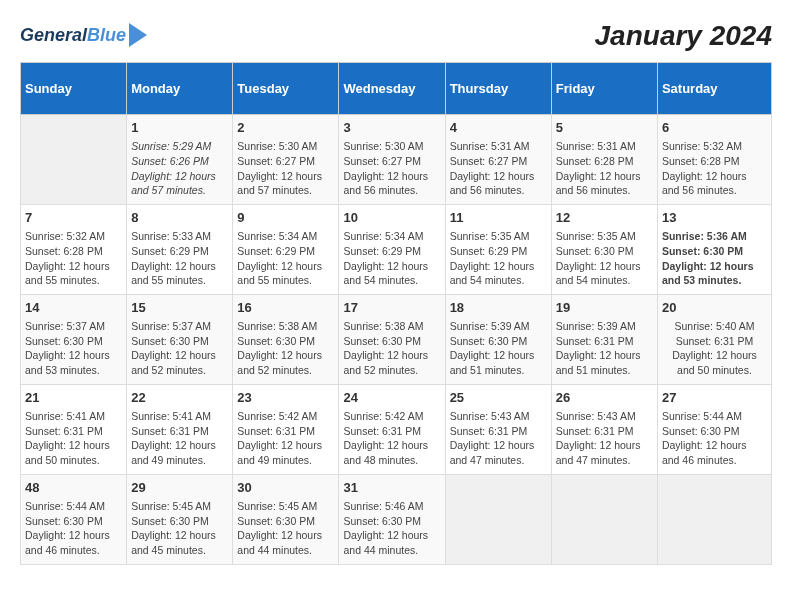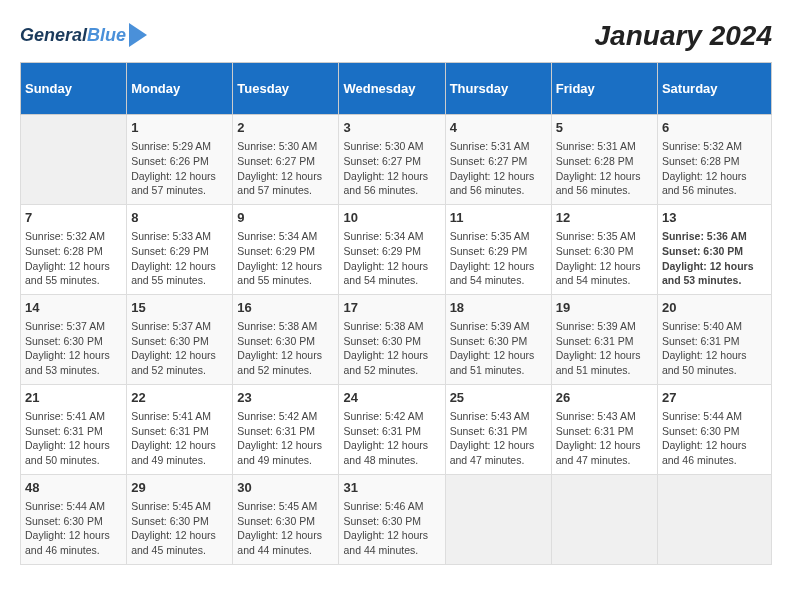--- a/index.html
+++ b/index.html
@@ -124,21 +124,21 @@
         <th>Thursday</th>
         <th>Friday</th>
         <th>Saturday</th>
       </tr>
   </thead>
   <tbody id="calendar-body">
   <tr>
         <td class="empty-cell"></td>
         <td>
           <span class="day-number">1</span>
-          <div class="cell-content" style="white-space: pre-line;">Sunrise: 5:29 AM
+          <div class="cell-content" style="white-space: pre-line; font-style: italic;">Sunrise: 5:29 AM
 Sunset: 6:26 PM
 Daylight: 12 hours
 and 57 minutes.</div>
         </td>
         <td>
           <span class="day-number">2</span>
           <div class="cell-content" style="white-space: pre-line;">Sunrise: 5:30 AM
 Sunset: 6:27 PM
 Daylight: 12 hours
 and 57 minutes.</div>
@@ -261,21 +261,21 @@
         </td>
         <td>
           <span class="day-number">19</span>
           <div class="cell-content" style="white-space: pre-line;">Sunrise: 5:39 AM
 Sunset: 6:31 PM
 Daylight: 12 hours
 and 51 minutes.</div>
         </td>
         <td>
           <span class="day-number">20</span>
-          <div class="cell-content" style="white-space: pre-line;">Sunrise: 5:40 AM
+          <div class="cell-content" style="white-space: pre-line; text-align: center;">Sunrise: 5:40 AM
 Sunset: 6:31 PM
 Daylight: 12 hours
 and 50 minutes.</div>
         </td>
       </tr>
       <tr>
         <td>
           <span class="day-number">21</span>
           <div class="cell-content" style="white-space: pre-line;">Sunrise: 5:41 AM
 Sunset: 6:31 PM

